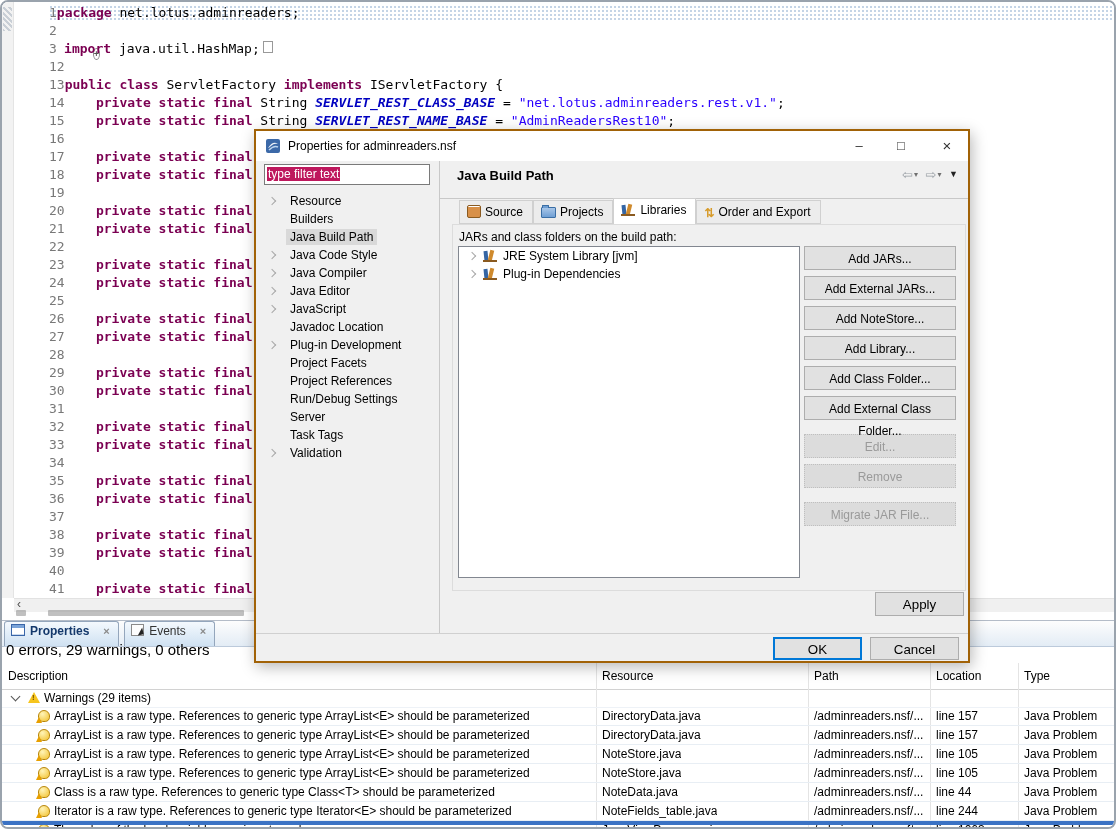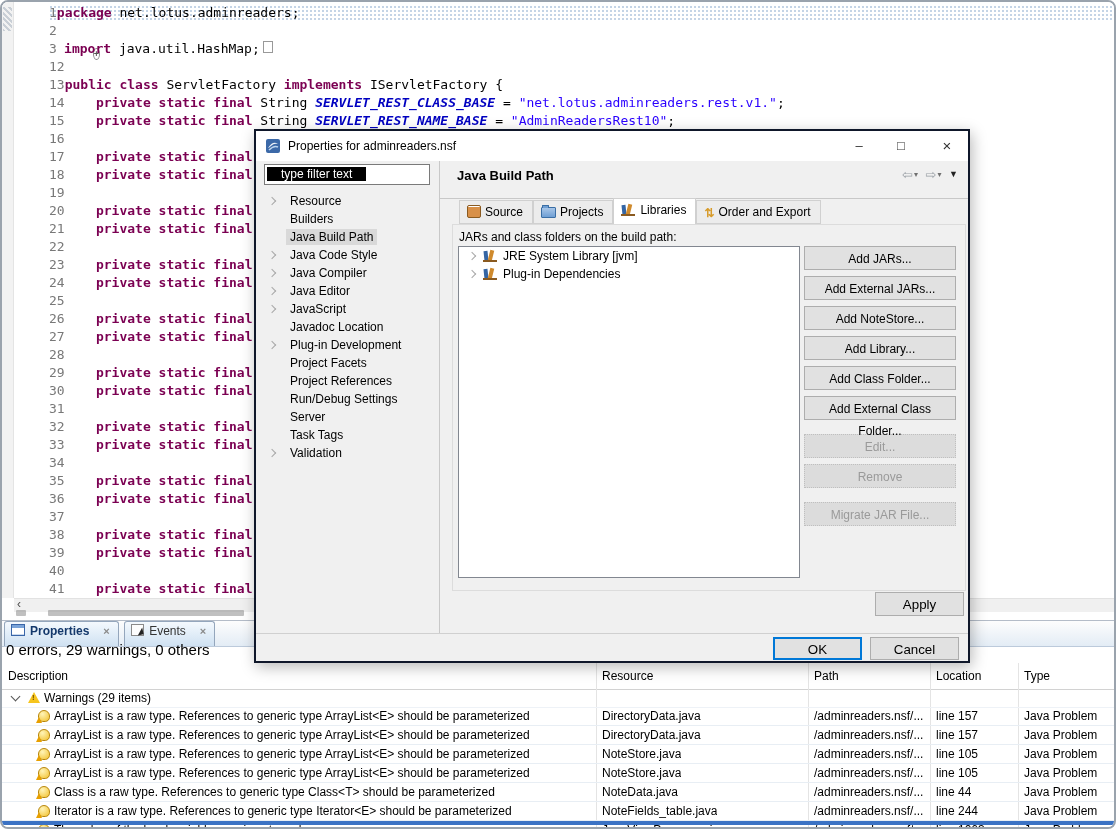--- a/index.html
+++ b/index.html
@@ -53,29 +53,29 @@
   .warn-bulb{position:absolute;left:36px;top:3px;width:10px;height:10px;border-radius:50% 50% 40% 40%;background:radial-gradient(circle at 35% 30%,#fff4b8,#f2c12e);border:1px solid #b8860b;}
   .warn-bulb::after{content:"";position:absolute;left:-3px;bottom:-2px;width:0;height:0;border-left:3px solid transparent;border-right:3px solid transparent;border-bottom:6px solid #e8a000;}
   .cell{position:absolute;top:2px;white-space:nowrap;overflow:hidden;}
   .c-desc{left:52px;max-width:538px;}
   .c-res{left:600px;max-width:200px;}
   .c-path{left:812px;max-width:110px;}
   .c-loc{left:934px;max-width:78px;}
   .c-type{left:1022px;max-width:90px;}
 
   
-  .dialog{position:absolute;left:252px;top:127px;width:712px;height:530px;background:#f0f0f0;border:2px solid #0f172a;z-index:20;box-shadow:2px 4px 14px rgba(0,0,0,.28);}
+  .dialog{position:absolute;left:252px;top:127px;width:712px;height:530px;background:#f0f0f0;border:2px solid #a16207;z-index:20;box-shadow:2px 4px 14px rgba(0,0,0,.28);}
   .titlebar{position:absolute;left:0;top:0;width:100%;height:30px;background:#fff;}
   .app-icon{position:absolute;left:9px;top:7px;width:16px;height:16px;}
   .titlebar .title{position:absolute;left:32px;top:8px;color:#000;}
   .win-btn{position:absolute;top:4px;width:30px;height:22px;text-align:center;line-height:22px;color:#333;font-size:13px;cursor:default;}
   .wb-min{left:588px;} .wb-max{left:630px;} .wb-close{left:676px;font-size:15px;}
   
   .filter-box{position:absolute;left:8px;top:33px;width:160px;height:19px;background:#fff;border:1px solid #7a7a7a;padding:0 2px;line-height:19px;}
-  .filter-box .sel{background:#000000;color:#fff;padding:0 14px;}
+  .filter-box .sel{background:#be185d;color:#fff;padding:0 1px;}
   #tree-list{position:absolute;left:0;top:61px;width:182px;}
   .tree-item{position:relative;height:18px;line-height:18px;cursor:default;}
   .tree-item .chev{position:absolute;left:13px;top:6px;width:5px;height:5px;border-top:1.5px solid #a8a8a8;border-right:1.5px solid #a8a8a8;transform:rotate(45deg);visibility:hidden;}
   .tree-item.exp .chev{visibility:visible;}
   .tree-item .lbl{margin-left:30px;padding:1px 4px;}
   .tree-item.selected .lbl{background:#d9d9d9;}
   .vsep{position:absolute;left:183px;top:30px;width:1px;height:473px;background:#c8c8c8;}
   
   .page-title{position:absolute;left:201px;top:37px;font-size:13px;font-weight:bold;}
   .nav{position:absolute;right:10px;top:36px;color:#9aa0a6;font-size:13px;}

